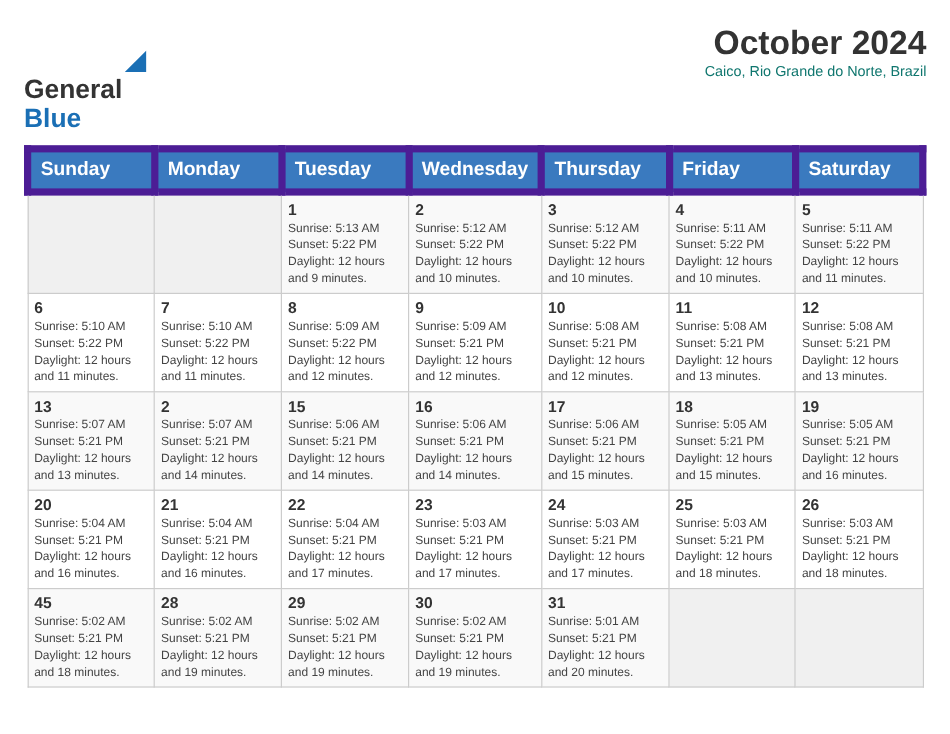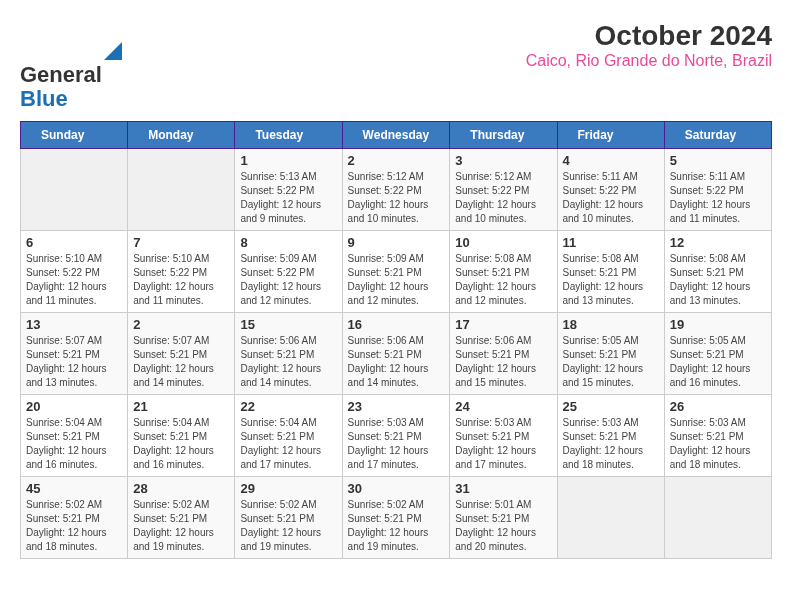--- a/index.html
+++ b/index.html
@@ -30,36 +30,36 @@
     .logo-blue { color: #1a6fb5; }
     .title-block {
       text-align: right;
     }
     .month-title {
       font-size: 28px;
       font-weight: bold;
       color: #333;
     }
     .location {
-      font-size: 16px;
-      color: #ec4899;
+      font-size: 12px;
+      color: #0f766e;
     }
     .calendar {
       width: 100%;
       border-collapse: collapse;
       font-size: 11px;
     }
     .calendar thead th {
       background: #3a7abf;
       color: #fff;
-      padding: 6px 20px;
+      padding: 6px 8px;
       text-align: left;
-      font-size: 12px;
-      font-weight: bold;
-      border: 1px solid #4c1d95;
+      font-size: 16px;
+      font-weight: bold;
+      border: 6px solid #4c1d95;
     }
     .calendar tbody td {
       border: 1px solid #ccc;
       vertical-align: top;
       padding: 4px 5px;
       width: 107px;
       min-height: 80px;
       background: #fff;
     }
     .calendar tbody tr:nth-child(odd) td {

